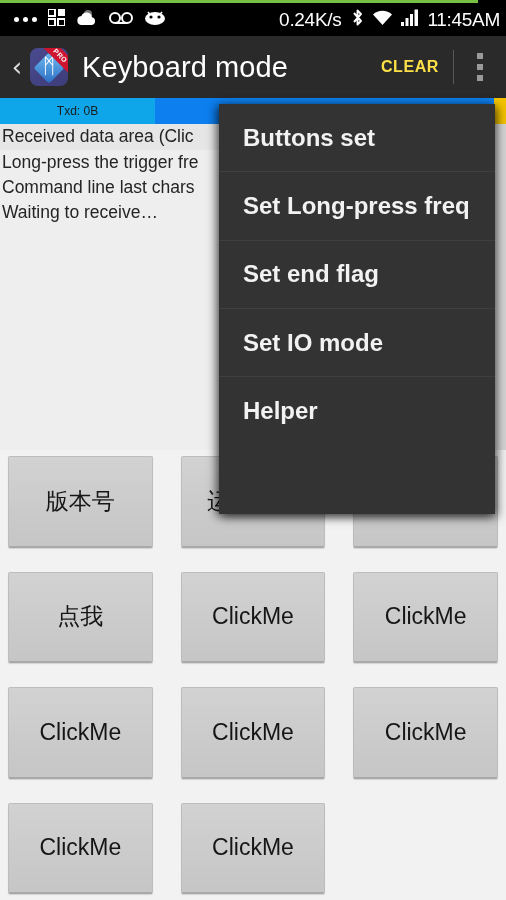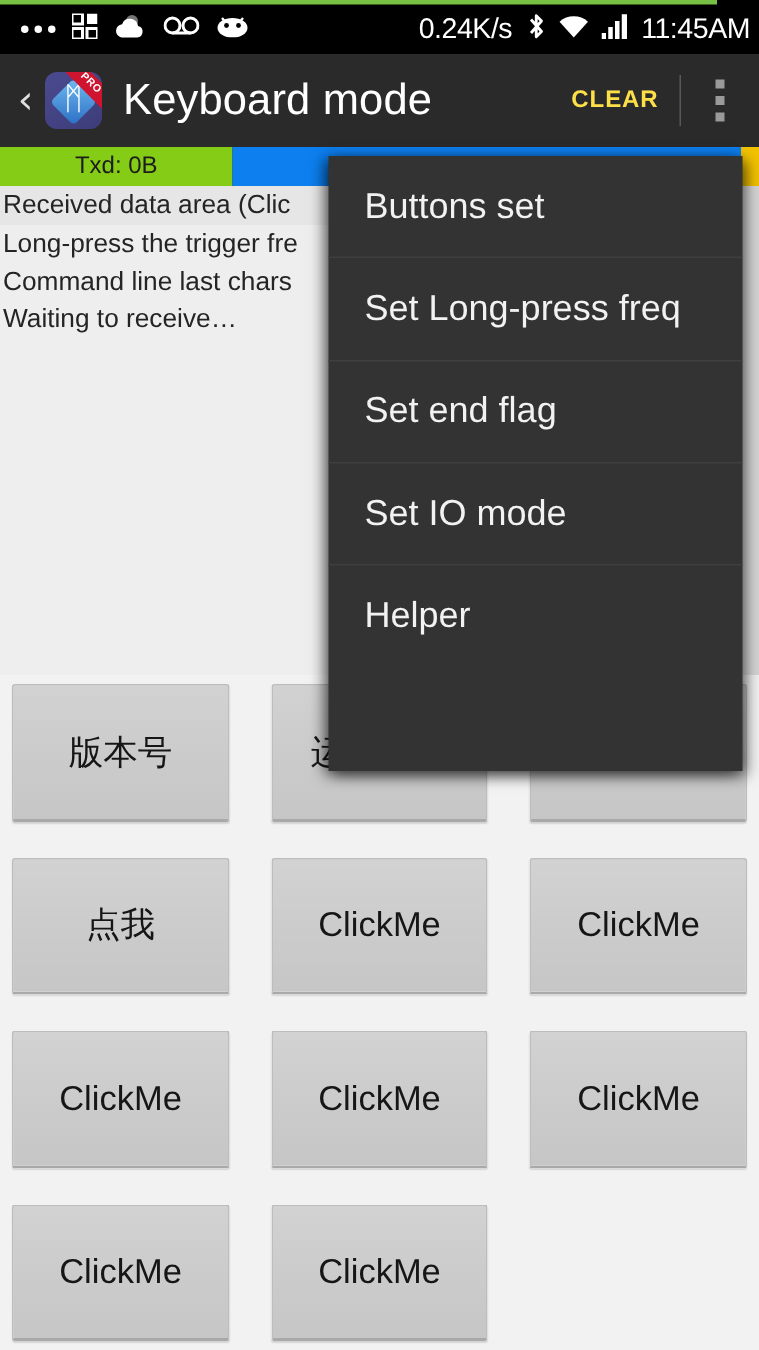--- a/index.html
+++ b/index.html
@@ -76,21 +76,21 @@
     align-items:center; justify-content:center; gap:5px;
   }
   #overflowbtn i{ width:6px;height:6px;background:#9a9a9a;display:block;}
 
   
   #txrxbar{
     position:absolute; top:98px; left:0; width:506px; height:26px;
     display:flex; background:#1a1a1a;
   }
   .tx{
-    width:155px; background:#84cc16; color:#1c1c1c; font-size:16px;
+    width:155px; background:#0ea5e9; color:#1c1c1c; font-size:12px;
     display:flex; align-items:center; justify-content:center;
   }
   .rx{
     flex:1; background:#0d7fef; color:#ffffff; font-size:16px;
     display:flex; align-items:center; justify-content:center;
   }
   .alarm{ width:12px; background:#f3c300; }
 
   
   #recvarea{
@@ -140,20 +140,21 @@
     position:absolute; top:104px; left:219px; width:276px; height:410px;
     background:#333333;
     box-shadow:-3px 2px 9px rgba(0,0,0,0.55), 3px 3px 9px rgba(0,0,0,0.5);
     z-index:30;
   }
   .menuitem{
     height:68.33px; display:flex; align-items:center;
     padding-left:24px; color:#f2f2f2; font-size:24px;
     border-bottom:1px solid #3f3f3f;
     white-space:nowrap;
+    font-weight:bold;
   }
   .menuitem:last-child{ border-bottom:none; }
 </style>
 </head>
 <body>
 
 <div id="statusbar">
   <div class="greenline"></div>
 
   <div class="sb-left">

